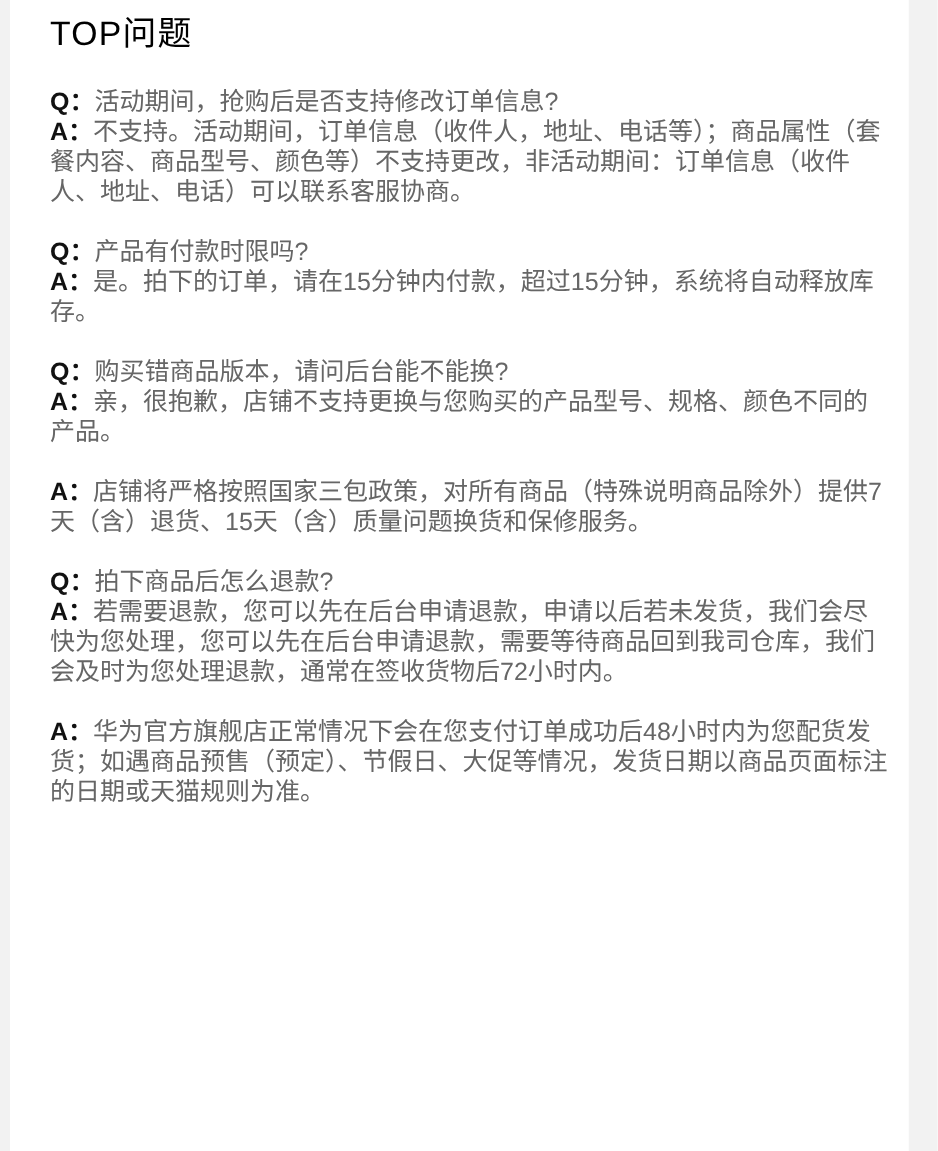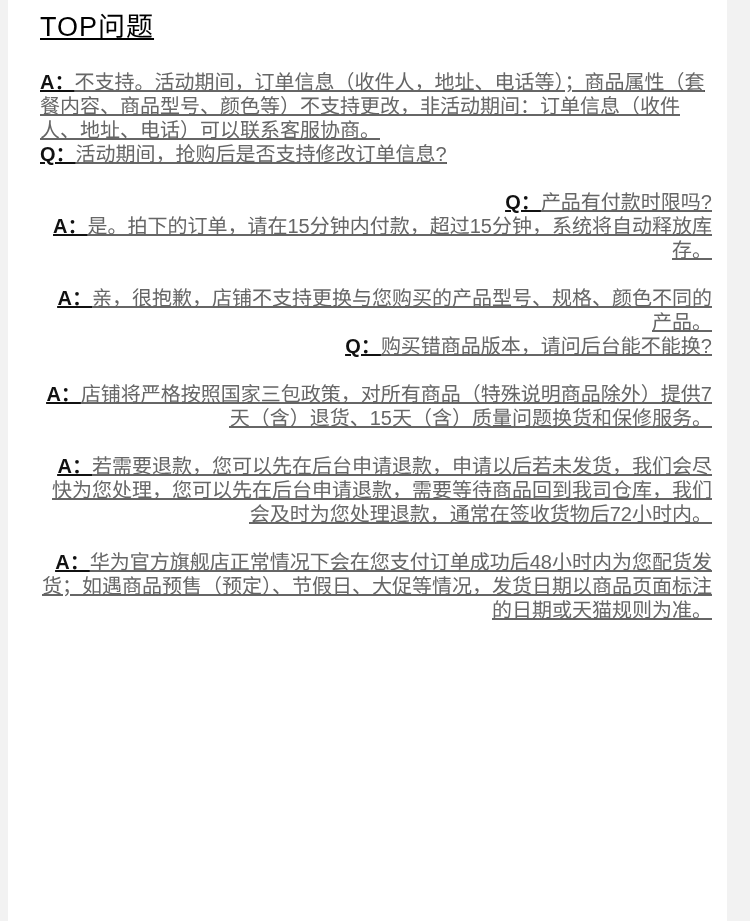--- a/index.html
+++ b/index.html
@@ -3,21 +3,21 @@
 <meta charset="utf-8">
 <title>TOP问题</title>
 <style>
   :root{
     --page-bg:#f2f2f2;
     --content-bg:#ffffff;
     --title-color:#000000;
     --label-color:#111111;
     --body-color:#666666;
   }
-  *{margin:0;padding:0;box-sizing:border-box;text-decoration:underline;}
+  *{margin:0;padding:0;box-sizing:border-box;}
   html,body{
     font-family:"Liberation Sans","DejaVu Sans",sans-serif;
   }
   body{
     width:750px;
     height:921px;
     background:var(--page-bg);
     overflow:hidden;
   }
   .page{
@@ -42,21 +42,20 @@
     font-weight:500;
     letter-spacing:1px;
     color:var(--title-color);
     margin-bottom:28px;
   }
   .faq-list{
     width:672px;
   }
   .qa-block + .qa-block{
     margin-top:24px;
-    text-align:right;
   }
   .qa-block p{
     font-size:20px;
     line-height:24px;
     color:var(--body-color);
     word-break:break-word;
   }
   .prefix{
     font-weight:bold;
     color:var(--label-color);
@@ -66,43 +65,44 @@
 <body>
 
 <div class="page">
   <div class="content">
 
     <h1 class="page-title">TOP问题</h1>
 
     <div class="faq-list">
 
       <div class="qa-block">
+        <p><span class="prefix">Q：</span><span>活动期间，抢购后是否支持修改订单信息?</span></p>
         <p><span class="prefix">A：</span><span>不支持。活动期间，订单信息（收件人，地址、电话等）；商品属性（套餐内容、商品型号、颜色等）不支持更改，非活动期间：订单信息（收件人、地址、电话）可以联系客服协商。</span></p>
-        <p><span class="prefix">Q：</span><span>活动期间，抢购后是否支持修改订单信息?</span></p>
       </div>
 
       <div class="qa-block">
         <p><span class="prefix">Q：</span><span>产品有付款时限吗?</span></p>
         <p><span class="prefix">A：</span><span>是。拍下的订单，请在15分钟内付款，超过15分钟，系统将自动释放库存。</span></p>
       </div>
 
 
       <div class="qa-block">
       </div>
 
       <div class="qa-block">
+        <p><span class="prefix">Q：</span><span>购买错商品版本，请问后台能不能换?</span></p>
         <p><span class="prefix">A：</span><span>亲，很抱歉，店铺不支持更换与您购买的产品型号、规格、颜色不同的产品。</span></p>
-        <p><span class="prefix">Q：</span><span>购买错商品版本，请问后台能不能换?</span></p>
       </div>
 
       <div class="qa-block">
         <p><span class="prefix">A：</span><span>店铺将严格按照国家三包政策，对所有商品（特殊说明商品除外）提供7天（含）退货、15天（含）质量问题换货和保修服务。</span></p>
       </div>
 
       <div class="qa-block">
+        <p><span class="prefix">Q：</span><span>拍下商品后怎么退款?</span></p>
         <p><span class="prefix">A：</span><span>若需要退款，您可以先在后台申请退款，申请以后若未发货，我们会尽快为您处理，您可以先在后台申请退款，需要等待商品回到我司仓库，我们会及时为您处理退款，通常在签收货物后72小时内。</span></p>
       </div>
 
       <div class="qa-block">
         <p><span class="prefix">A：</span><span>华为官方旗舰店正常情况下会在您支付订单成功后48小时内为您配货发货；如遇商品预售（预定）、节假日、大促等情况，发货日期以商品页面标注的日期或天猫规则为准。</span></p>
       </div>
 
     </div>
   </div>
 </div>

